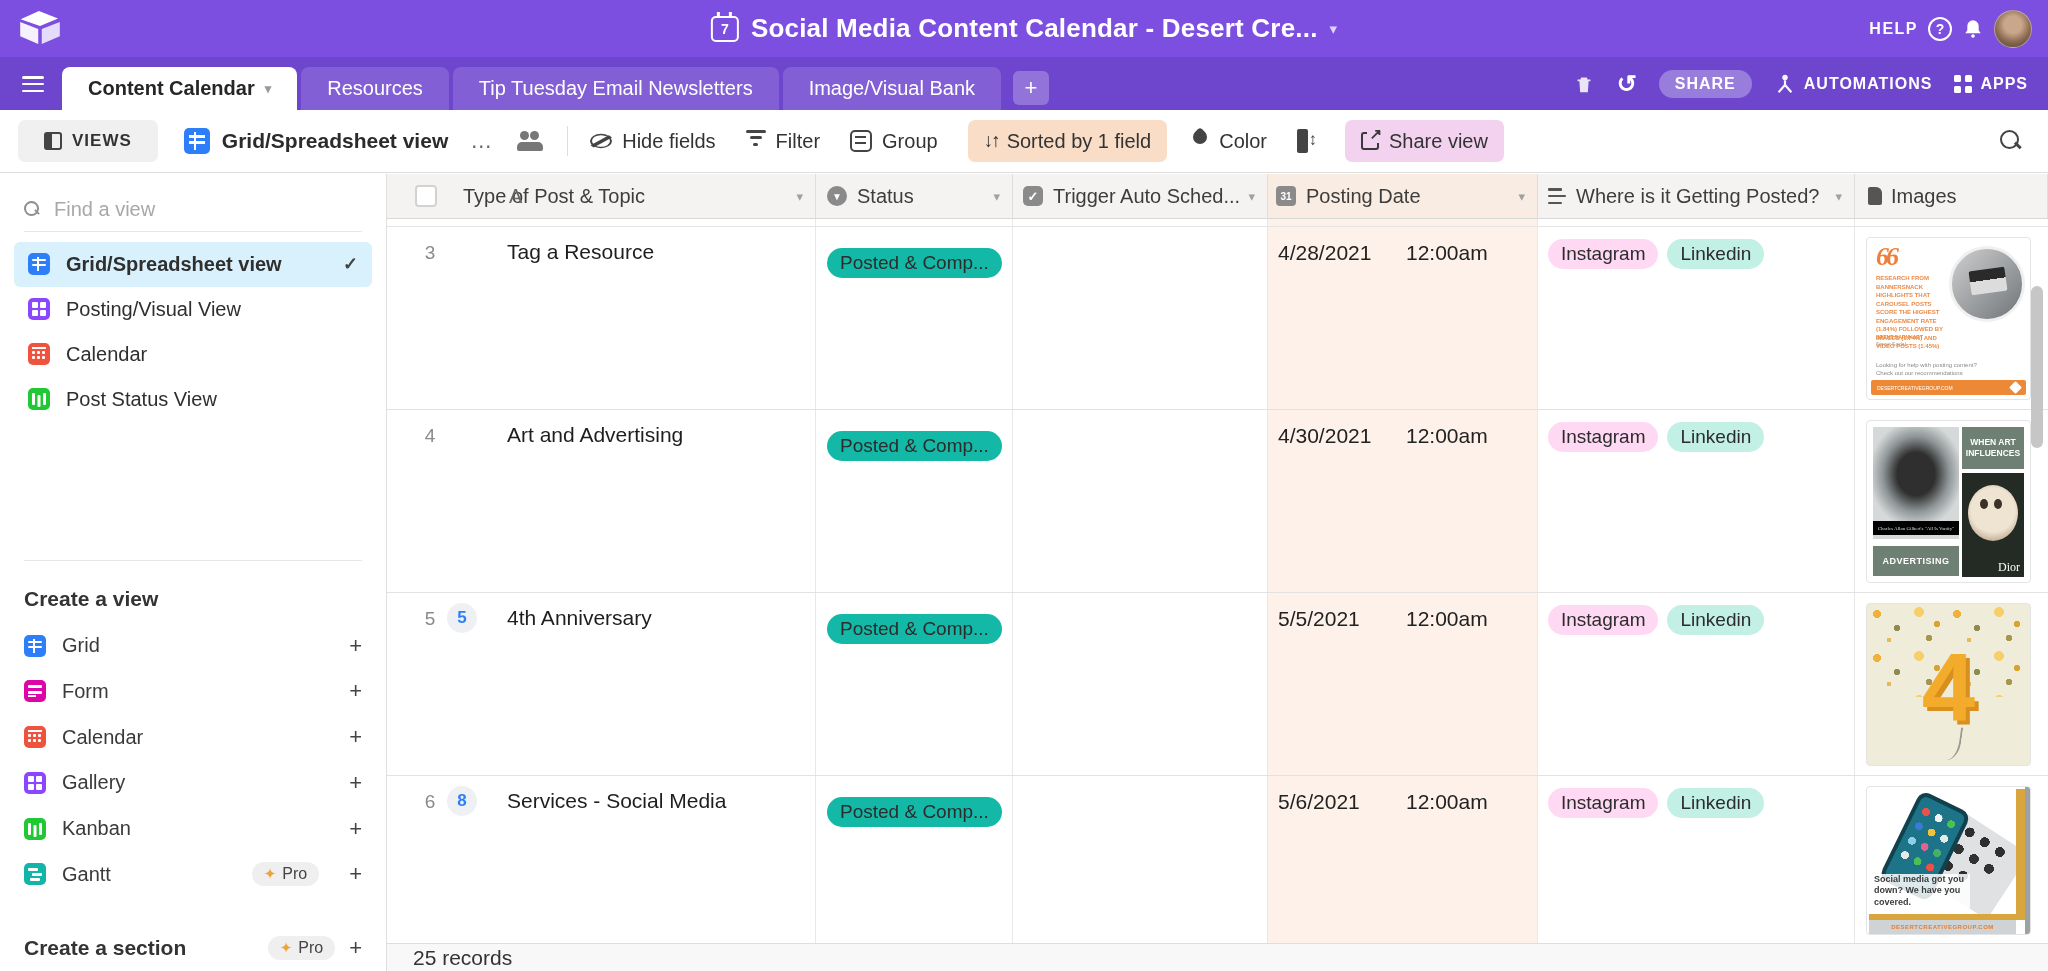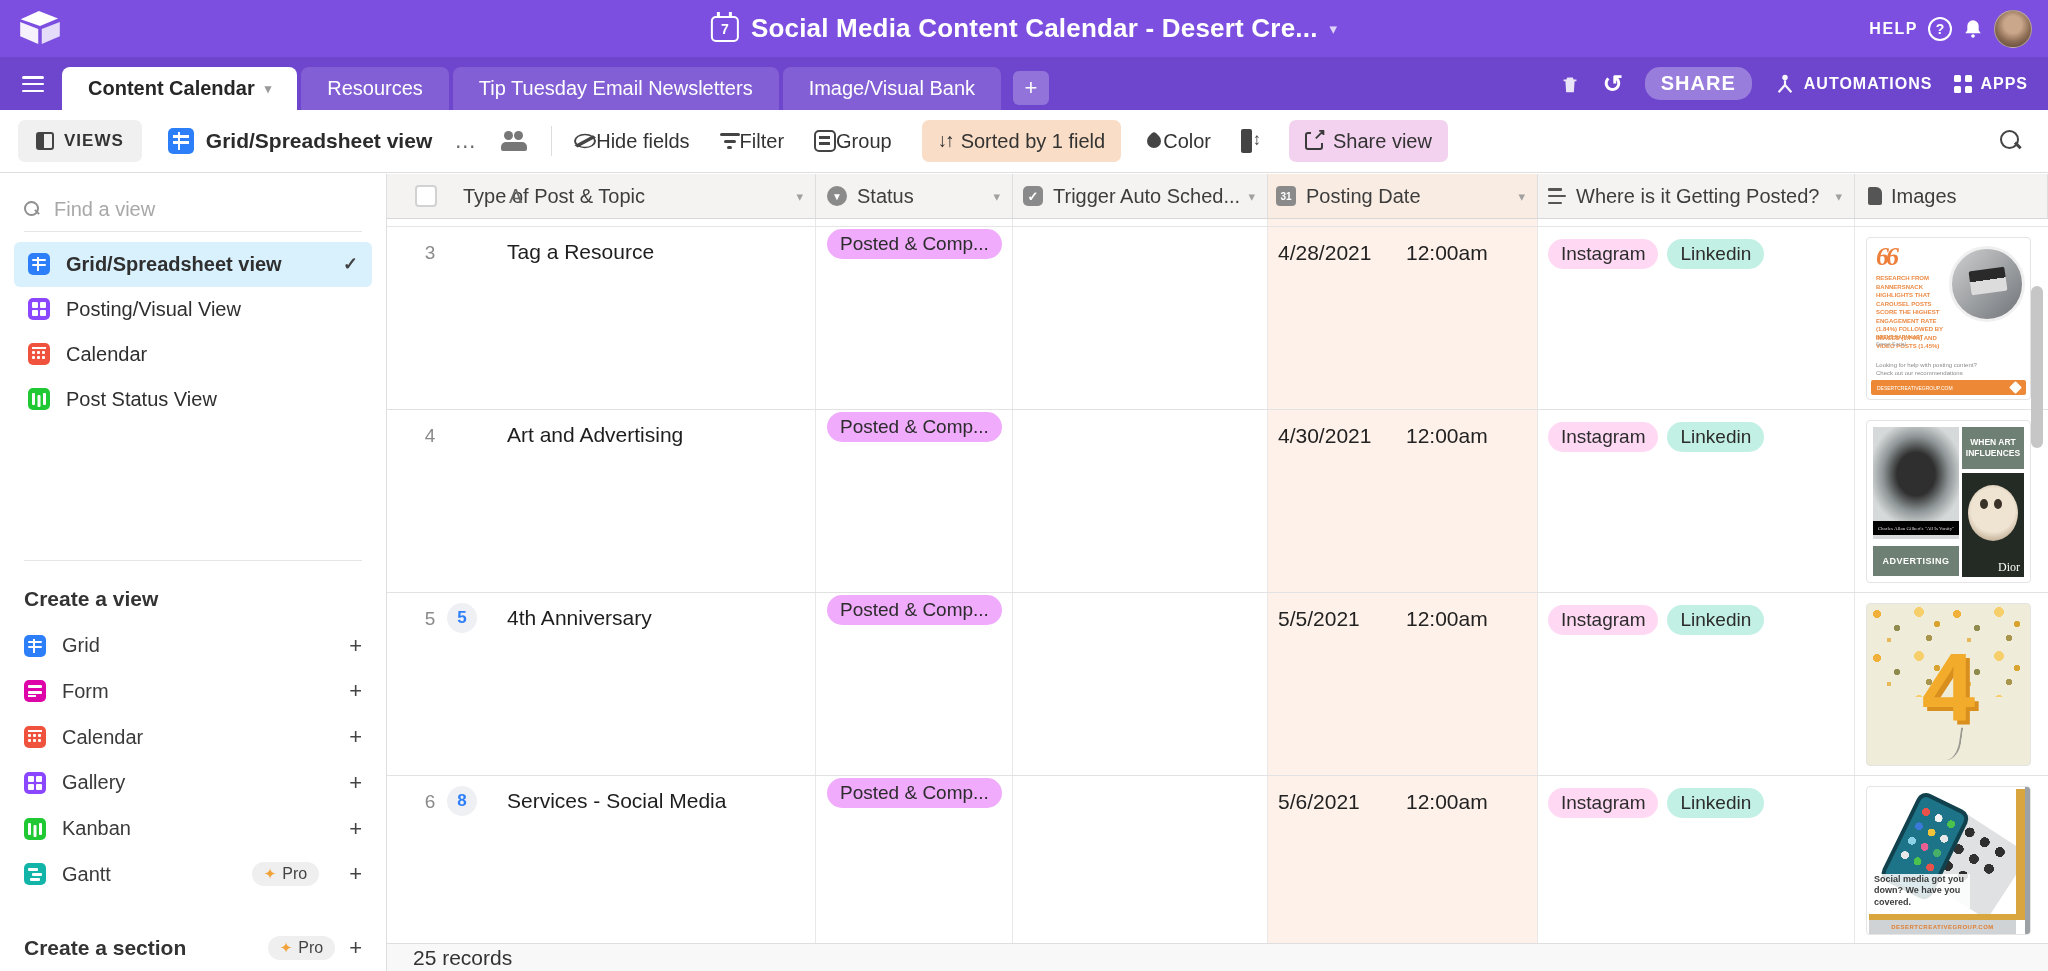--- a/index.html
+++ b/index.html
@@ -25,42 +25,42 @@
   .hamburger{width:22px;height:16px;position:absolute;left:22px;top:19px;display:flex;flex-direction:column;justify-content:space-between}
   .hamburger b{height:2.5px;background:#fff;border-radius:2px}
   .tabs{display:flex;align-items:flex-end;margin-left:62px;gap:4px;height:100%}
   .tab{height:43px;padding:0 26px;display:flex;align-items:center;gap:10px;background:rgba(255,255,255,.14);border-radius:8px 8px 0 0;color:#fff;font-size:20px;white-space:nowrap;cursor:pointer}
   .tab.active{background:#fff;color:#262626;font-weight:700}
   .tab .tcaret{font-size:13px;color:#9a9a9a}
   .tab-add{width:36px;height:34px;margin:0 0 5px 8px;background:rgba(255,255,255,.25);border-radius:6px;color:#fff;font-size:22px;display:flex;align-items:center;justify-content:center}
   .tab-right{position:absolute;right:20px;top:0;height:53px;display:flex;align-items:center;gap:22px;color:#fff}
   .ticon{width:22px;height:22px;opacity:.95}
   .hist{font-size:24px;line-height:22px;font-weight:bold}
-  .share-pill{background:rgba(255,255,255,.3);border-radius:15px;padding:5px 16px;font-size:20px;font-weight:700;letter-spacing:1px}
+  .share-pill{background:rgba(255,255,255,.3);border-radius:15px;padding:5px 16px;font-size:16px;font-weight:700;letter-spacing:1px}
   .bar-lbl{font-size:16px;font-weight:700;letter-spacing:1px;display:flex;align-items:center;gap:8px}
   .apps-ic{width:18px;height:18px;position:relative}
   .apps-ic i{position:absolute;width:7px;height:7px;background:#fff;border-radius:1.5px}
   .apps-ic i:nth-child(1){left:0;top:0}.apps-ic i:nth-child(2){right:0;top:0}.apps-ic i:nth-child(3){left:0;bottom:0}.apps-ic i:nth-child(4){right:0;bottom:0}
 
   
   .toolbar{position:absolute;left:0;top:110px;width:2048px;height:63px;background:#fff;border-bottom:1px solid #dedede;display:flex;align-items:center}
-  .views-btn{margin-left:18px;background:#f0f0f0;border-radius:7px;height:42px;padding:0 18px;display:flex;align-items:center;gap:10px;font-size:17px;font-weight:700;letter-spacing:1px;color:#333}
+  .views-btn{margin-left:18px;background:#f0f0f0;border-radius:7px;height:42px;padding:0 26px;display:flex;align-items:center;gap:10px;font-size:17px;font-weight:700;letter-spacing:1px;color:#333}
   .panel-ic{width:18px;height:18px;border:2px solid #444;border-radius:3px;position:relative}
   .panel-ic::before{content:"";position:absolute;left:0;top:0;bottom:0;width:6px;background:#444}
   .gridic{width:26px;height:26px;background:#2d7ff9;border-radius:5px;position:relative;margin-left:26px}
   .gridic i{position:absolute;left:5px;top:7px;width:16px;height:2.5px;background:#fff;box-shadow:0 6px 0 #fff}
   .gridic em{position:absolute;left:10px;top:4px;width:2.5px;height:18px;background:#fff}
   .view-name{font-size:21px;font-weight:700;color:#2b2b2b;margin-left:12px}
   .dots{font-size:22px;color:#666;margin-left:22px;letter-spacing:1px}
   .people-ic{margin-left:24px;width:26px;height:20px;position:relative}
   .people-ic i{position:absolute;width:9px;height:9px;border-radius:50%;background:#777;top:0}
   .people-ic i:nth-child(1){left:3px}.people-ic i:nth-child(2){left:13px}
   .people-ic::after{content:"";position:absolute;bottom:0;left:0;width:26px;height:9px;border-radius:5px 5px 2px 2px;background:#777}
   .tdivider{width:1px;height:30px;background:#ddd;margin:0 22px 0 24px}
-  .tool-item{display:flex;align-items:center;font-size:20px;color:#333;margin-right:30px;white-space:nowrap}
+  .tool-item{display:flex;gap:10px;font-size:20px;color:#333;margin-right:30px;white-space:nowrap}
   .eye-ic{width:22px;height:22px;border:2px solid #444;border-radius:50%;position:relative;transform:scaleY(.65)}
   .eye-ic::after{content:"";position:absolute;left:-3px;top:8px;width:24px;height:2.5px;background:#444;transform:rotate(-40deg) scaleY(1.6)}
   .funnel{width:20px;height:16px;display:flex;flex-direction:column;align-items:center;justify-content:space-between}
   .funnel b{height:3px;background:#444;border-radius:2px;display:block}
   .funnel b:nth-child(1){width:20px}.funnel b:nth-child(2){width:12px}.funnel b:nth-child(3){width:5px}
   .group-ic{width:22px;height:22px;border:2.5px solid #444;border-radius:5px;position:relative}
   .group-ic::before{content:"";position:absolute;left:3px;top:4px;width:11px;height:2.5px;background:#444;box-shadow:0 6px 0 #444}
   .sorted-pill{background:#f9ddc6;border-radius:7px;height:42px;padding:0 16px;display:flex;align-items:center;gap:8px;font-size:20px;color:#333;margin-right:26px}
   .sort-ar{font-size:19px;font-weight:700;color:#333;letter-spacing:-2px}
   .drop-ic{width:14px;height:14px;background:#444;transform:rotate(45deg);border-radius:3px 50% 50% 50%;margin-right:2px}
@@ -133,21 +133,21 @@
   .sliver>div{border-right:1px solid #e8e8e8}
   .sliver .c-date{background:#fdf1e9}
   .grow{display:flex;height:183px;border-bottom:1px solid #e2e2e2}
   .grow:last-child{height:169px;border-bottom:0}
   .cell{border-right:1px solid #e8e8e8;position:relative}
   .cell.c-date{background:#fdf1e9}
   .row-num{position:absolute;left:26px;top:15px;width:34px;text-align:center;font-size:19px;color:#8a8a8a}
   .cmt{position:absolute;left:60px;top:10px;width:30px;height:30px;border-radius:50%;background:#eef0f3;color:#2d7ff9;font-size:17px;font-weight:700;display:flex;align-items:center;justify-content:center}
   .topic{position:absolute;left:120px;top:13px;font-size:21px;color:#1e1e1e}
   .pill{display:inline-flex;align-items:center;height:30px;border-radius:15px;padding:0 13px;font-size:19px;color:#2c2c2c;white-space:nowrap}
-  .status-pill{position:absolute;left:11px;top:2px;background:#f0abfc}
+  .status-pill{position:absolute;left:11px;top:21px;background:#14b8a6}
   .date-txt{position:absolute;left:10px;top:14px;font-size:21px;color:#222}
   .time-txt{position:absolute;left:138px;top:14px;font-size:21px;color:#222}
   .plat-wrap{position:absolute;left:10px;top:12px;display:flex;gap:9px}
   .p-insta{background:#ffd9f3}
   .p-linked{background:#c2f0e4}
   .gfooter{position:absolute;left:0;right:0;bottom:0;height:28px;background:#f8f8f8;border-top:1px solid #dedede;display:flex;align-items:center;padding-left:26px;font-size:21px;color:#333}
   .vscroll{position:absolute;right:5px;top:112px;width:12px;height:162px;background:#c6c6c6;border-radius:6px}
 
   
   .thumb{position:absolute;left:11px;top:10px;width:165px;height:163px;background:#fff;border:1px solid #e4e4e4;border-radius:4px;overflow:hidden;cursor:pointer}

